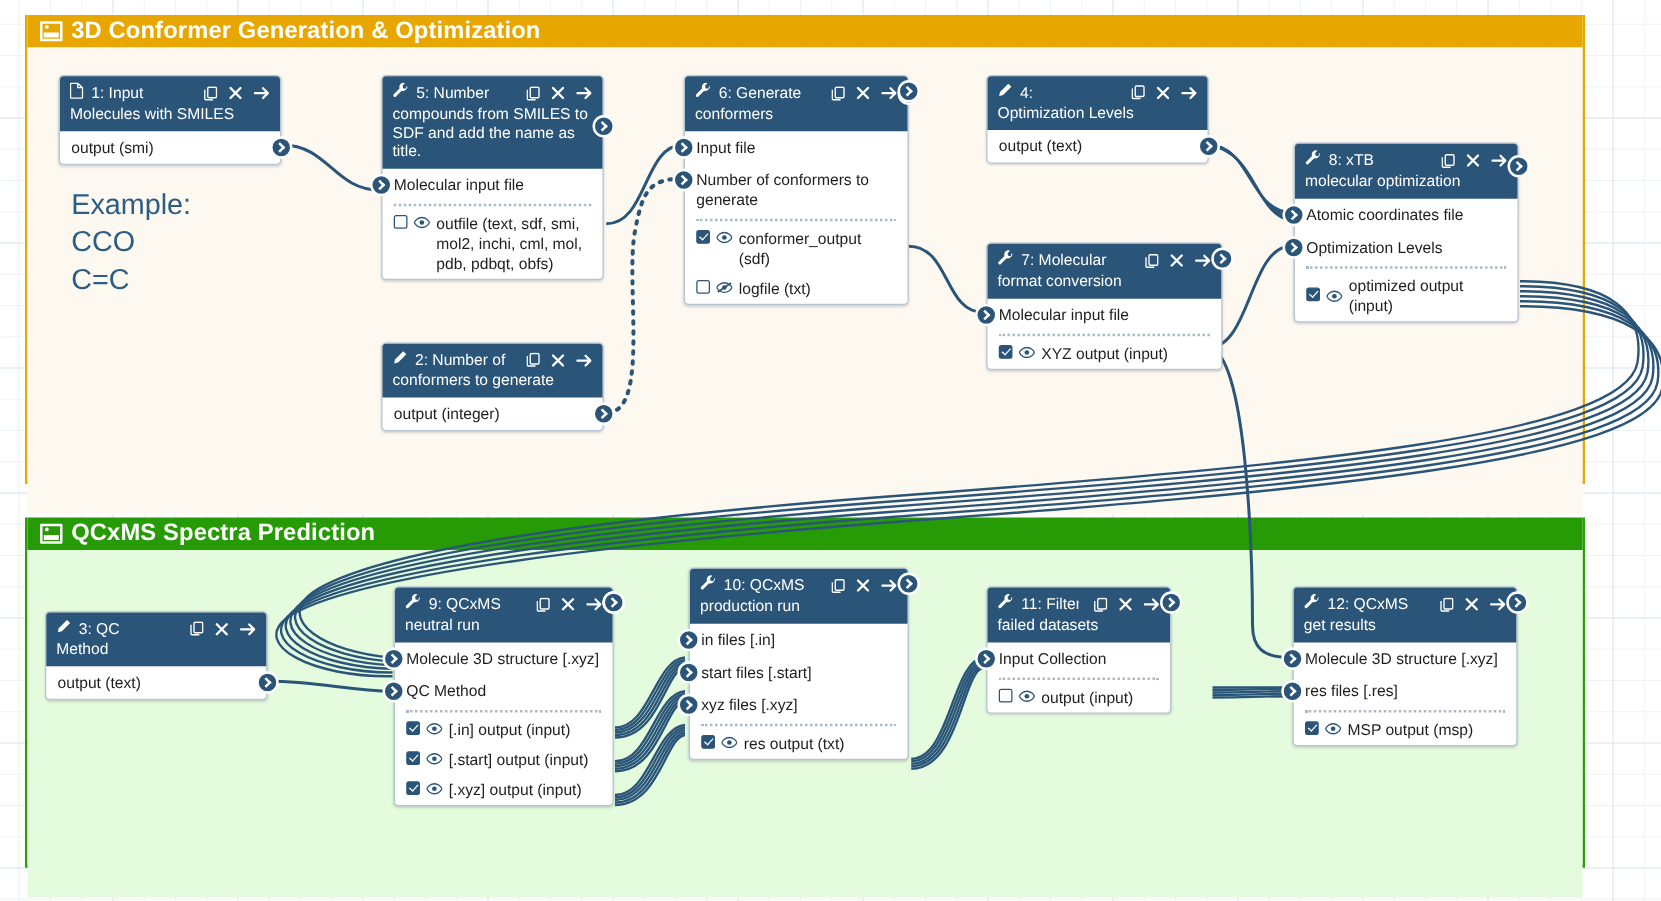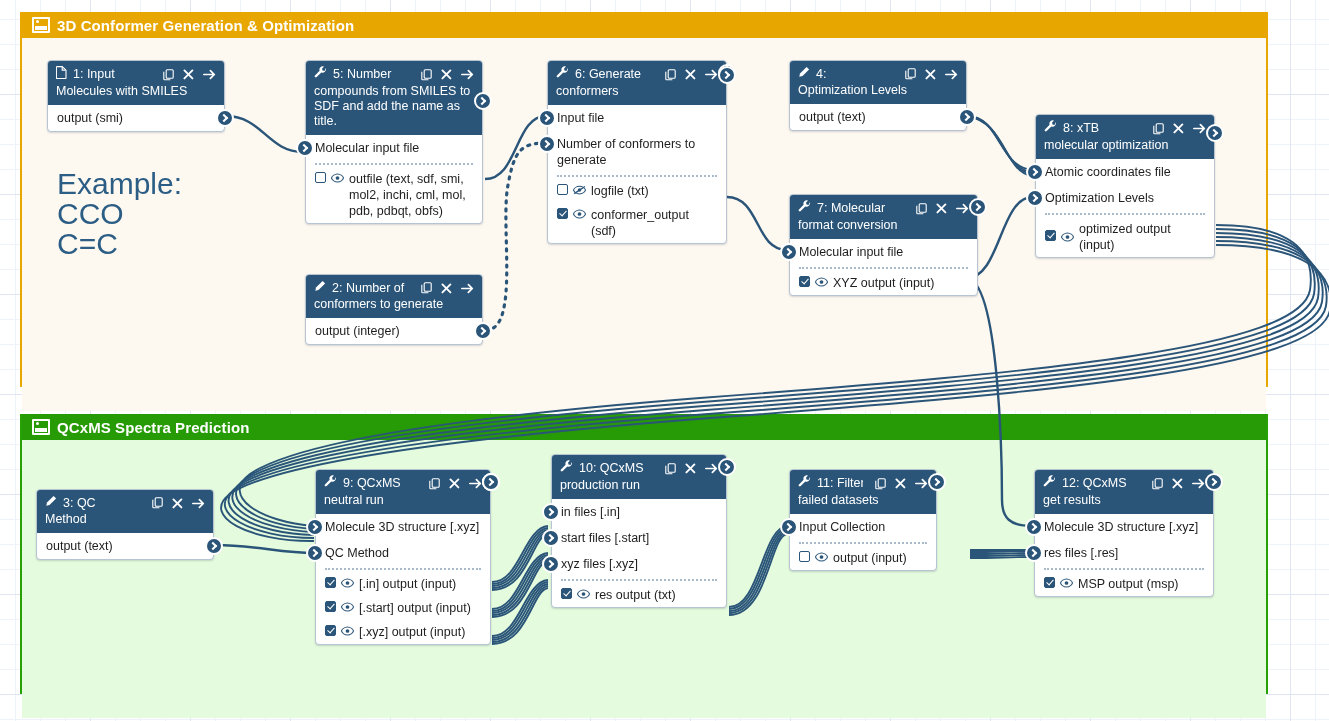--- a/index.html
+++ b/index.html
@@ -15,21 +15,21 @@
       linear-gradient(to bottom, #eef2f9 1px, transparent 1px);
     background-size:100px 100px,100px 100px,25px 25px,25px 25px;
     background-position:-10px -6px,-10px -6px,-10px -6px,-10px -6px;
   }
   #canvas{position:absolute;inset:0;}
 
   
   .section{position:absolute;box-sizing:border-box;}
   .section .sec-head{
     height:26px;display:flex;align-items:center;gap:7px;
-    padding:0 10px;color:#ffffff;font-size:15px;font-weight:bold;
+    padding:0 10px;color:#ffffff;font-size:19px;font-weight:bold;
     letter-spacing:.1px;box-sizing:border-box;
   }
   .section .sec-body{box-sizing:border-box;}
   #sec-conformer{left:20px;top:12px;width:1248px;height:375px;border:2px solid #e8a700;border-top:none;}
   #sec-conformer .sec-head{background:#e8a700;}
   #sec-conformer .sec-body{height:100%;background:#fdf9f0;}
   #sec-qcxms{left:20px;top:414px;width:1248px;height:280px;border:2px solid #27a006;border-top:none;}
   #sec-qcxms .sec-head{background:#279b06;}
   #sec-qcxms .sec-body{height:100%;background:#e4fbdd;}
   .frame-icon{
@@ -38,22 +38,22 @@
   }
   .frame-icon:before{
     content:"";position:absolute;left:1px;right:1px;bottom:1px;height:4px;background:#fff;
   }
   .frame-icon:after{
     content:"";position:absolute;left:2px;top:1px;width:3px;height:3px;border-radius:50%;background:#fff;
   }
 
   
   #example-text{
-    position:absolute;left:57px;top:169px;color:#2c5d85;
-    font-size:30px;line-height:30px;white-space:pre;font-weight:400;
+    position:absolute;left:57px;top:148px;color:#2c5d85;
+    font-size:23px;line-height:30px;white-space:pre;font-weight:400;
   }
 
   
   .node{
     position:absolute;box-sizing:border-box;
     background:#ffffff;border:1px solid #b7c4d2;border-radius:4px;
     box-shadow:0 1px 2px rgba(20,40,70,.18);
     font-size:12.5px;color:#1e1e1e;
   }
   .node-head{
@@ -295,42 +295,42 @@
       <div class="row in">
         <span>Input file</span>
         <span class="term left" style="top:4px;"></span>
       </div>
       <div class="row in">
         <span>Number of conformers to generate</span>
         <span class="term left" style="top:4px;"></span>
       </div>
       <div class="divider"></div>
       <div class="orow">
+        <span class="cbx on"></span>
+        <span style="line-height:0;margin-top:2px;">
+          <svg width="13" height="10" viewBox="0 0 14 10">
+              <path d="M7 .7C3.6.7 1.1 3.3.5 5c.6 1.7 3.1 4.3 6.5 4.3S12.9 6.7 13.5 5C12.9 3.3 10.4.7 7 .7z" fill="none" stroke="#2a5579" stroke-width="1.1"></path>
+              <circle cx="7" cy="5" r="2" fill="#2a5579"></circle>
+            </svg>
+        </span>
+        <span class="otext">conformer_output (sdf)</span>
+        <span class="term right" style="top:5px;"></span>
+      </div>
+      <div class="orow">
         <span class="cbx"></span>
         <span style="line-height:0;margin-top:2px;">
           <svg width="13" height="10" viewBox="0 0 14 10">
               <path d="M7 .9C3.6.9 1.1 3.4.5 5c.6 1.7 3.1 4.2 6.5 4.2S12.9 6.7 13.5 5C12.9 3.4 10.4.9 7 .9z" fill="none" stroke="#2a5579" stroke-width="1.1"></path>
               <circle cx="7" cy="5" r="1.9" fill="#2a5579"></circle>
               <path d="M1.3 8.9L12.8 1.2" stroke="#2a5579" stroke-width="1.5"></path>
             </svg>
         </span>
         <span class="otext">logfile (txt)</span>
         <span class="term right" style="top:3px;"></span>
       </div>
-      <div class="orow">
-        <span class="cbx on"></span>
-        <span style="line-height:0;margin-top:2px;">
-          <svg width="13" height="10" viewBox="0 0 14 10">
-              <path d="M7 .7C3.6.7 1.1 3.3.5 5c.6 1.7 3.1 4.3 6.5 4.3S12.9 6.7 13.5 5C12.9 3.3 10.4.7 7 .7z" fill="none" stroke="#2a5579" stroke-width="1.1"></path>
-              <circle cx="7" cy="5" r="2" fill="#2a5579"></circle>
-            </svg>
-        </span>
-        <span class="otext">conformer_output (sdf)</span>
-        <span class="term right" style="top:5px;"></span>
-      </div>
     </div>
   </div>
 
   <div class="node" style="left:789px;top:60px;width:178px;">
     <div class="node-head">
       <div class="head-row">
         <span class="head-icon">
           <svg width="12" height="12" viewBox="0 0 12 12">
               <path d="M8.6.9l2.5 2.5-6.6 6.6-3.2.7.7-3.2z" fill="#fff"></path>
             </svg>

